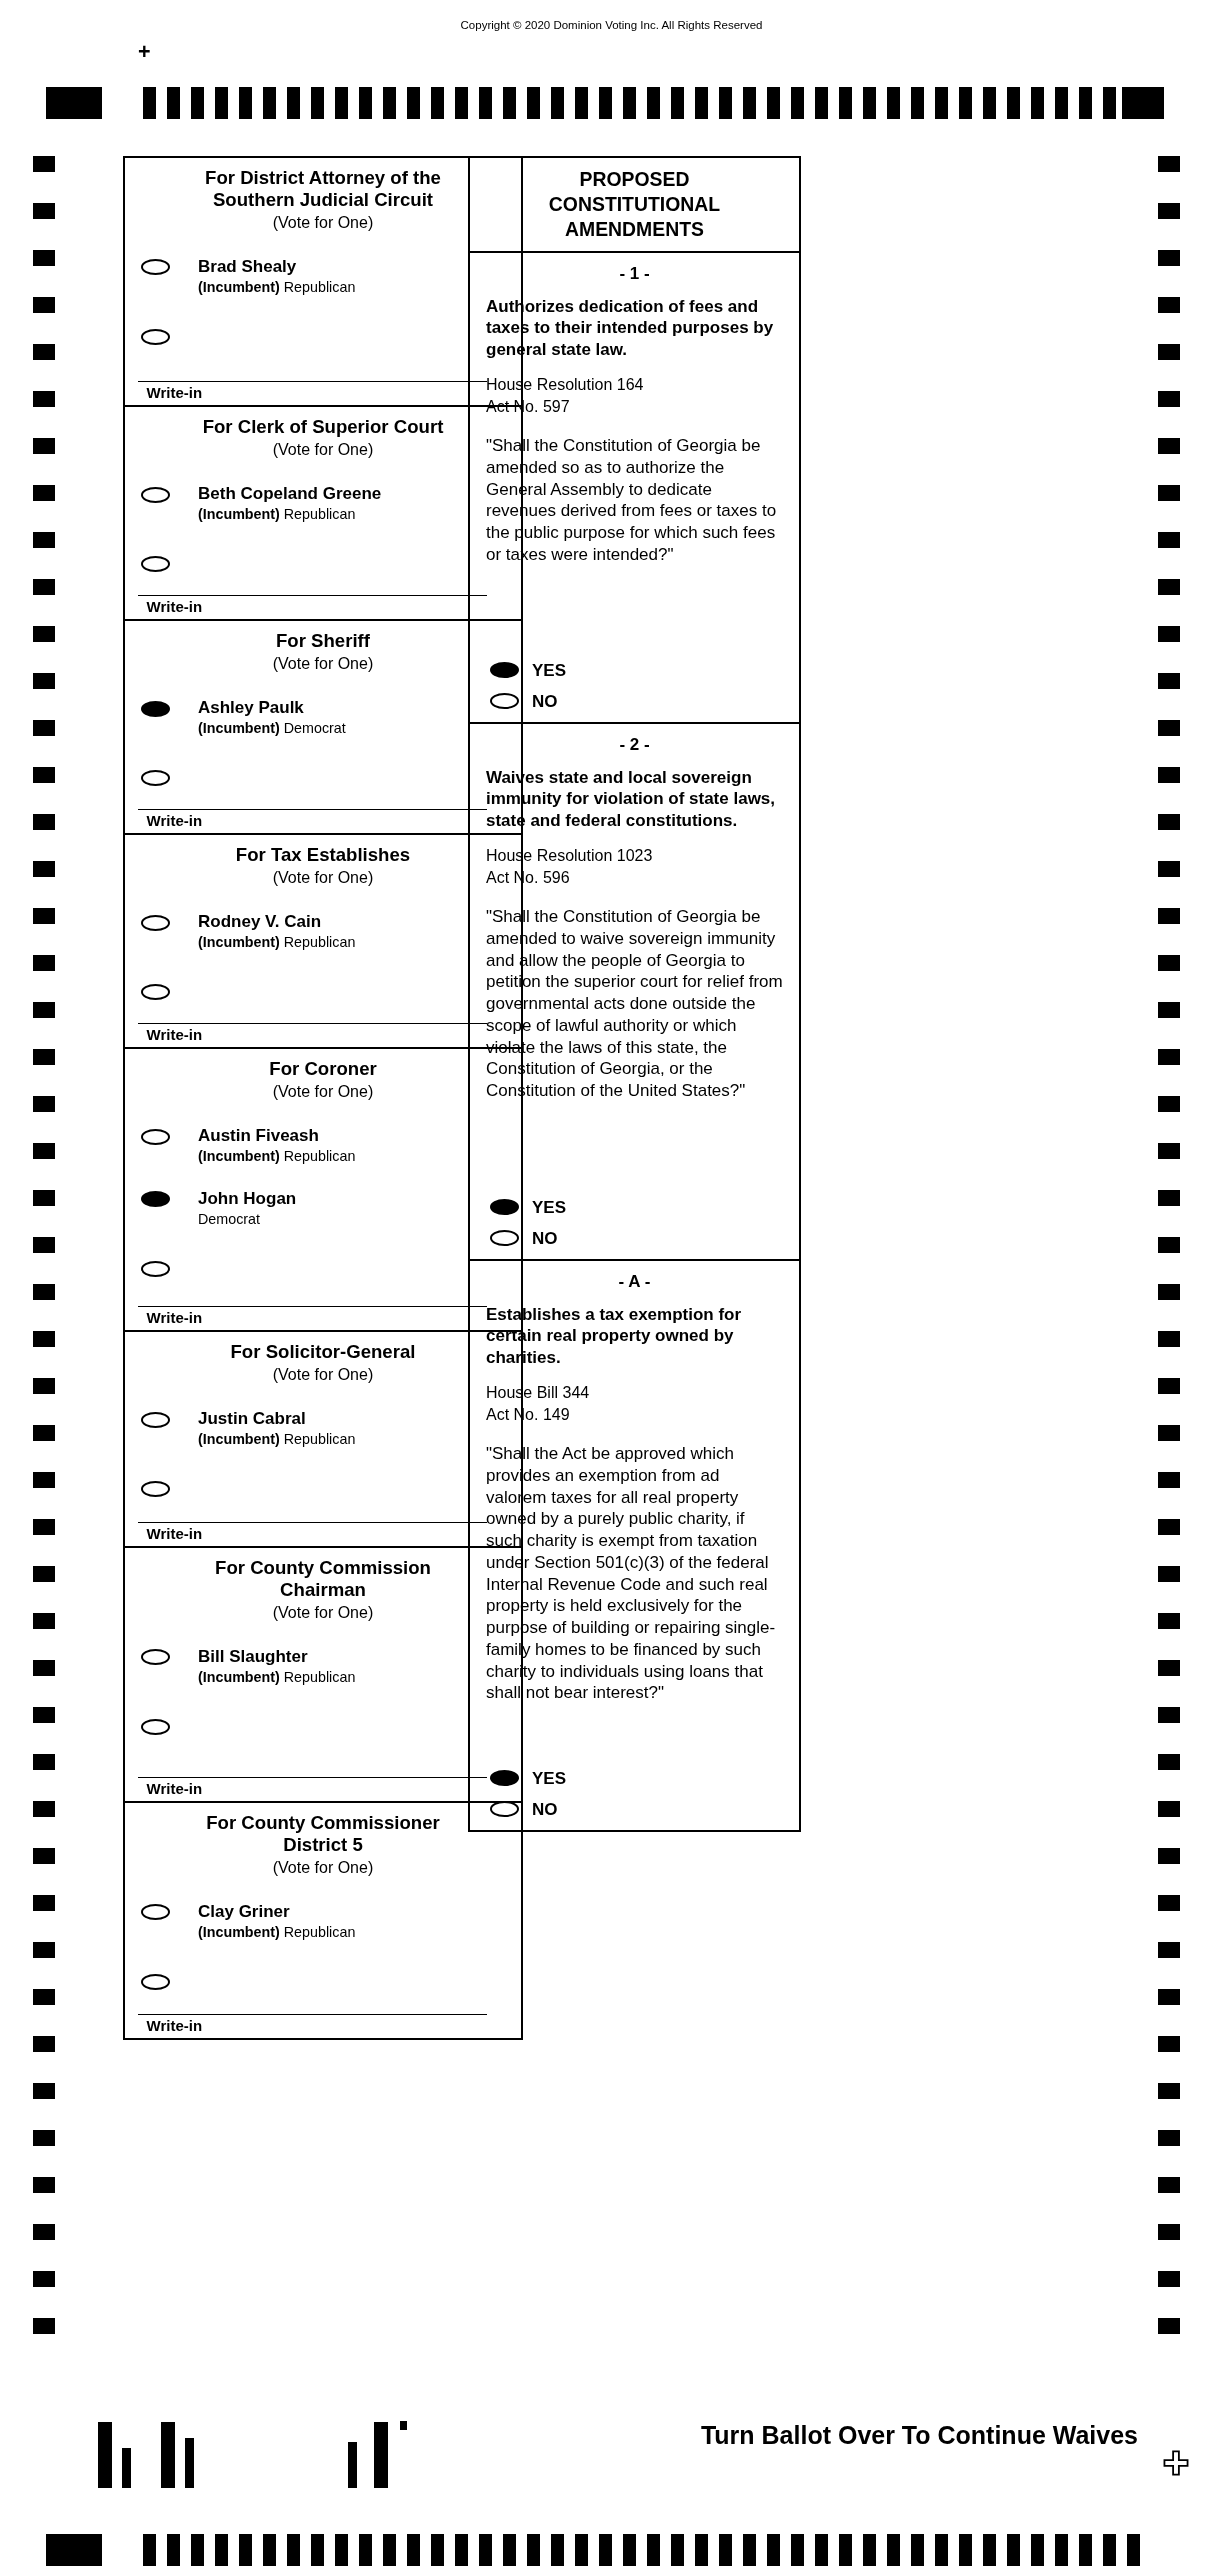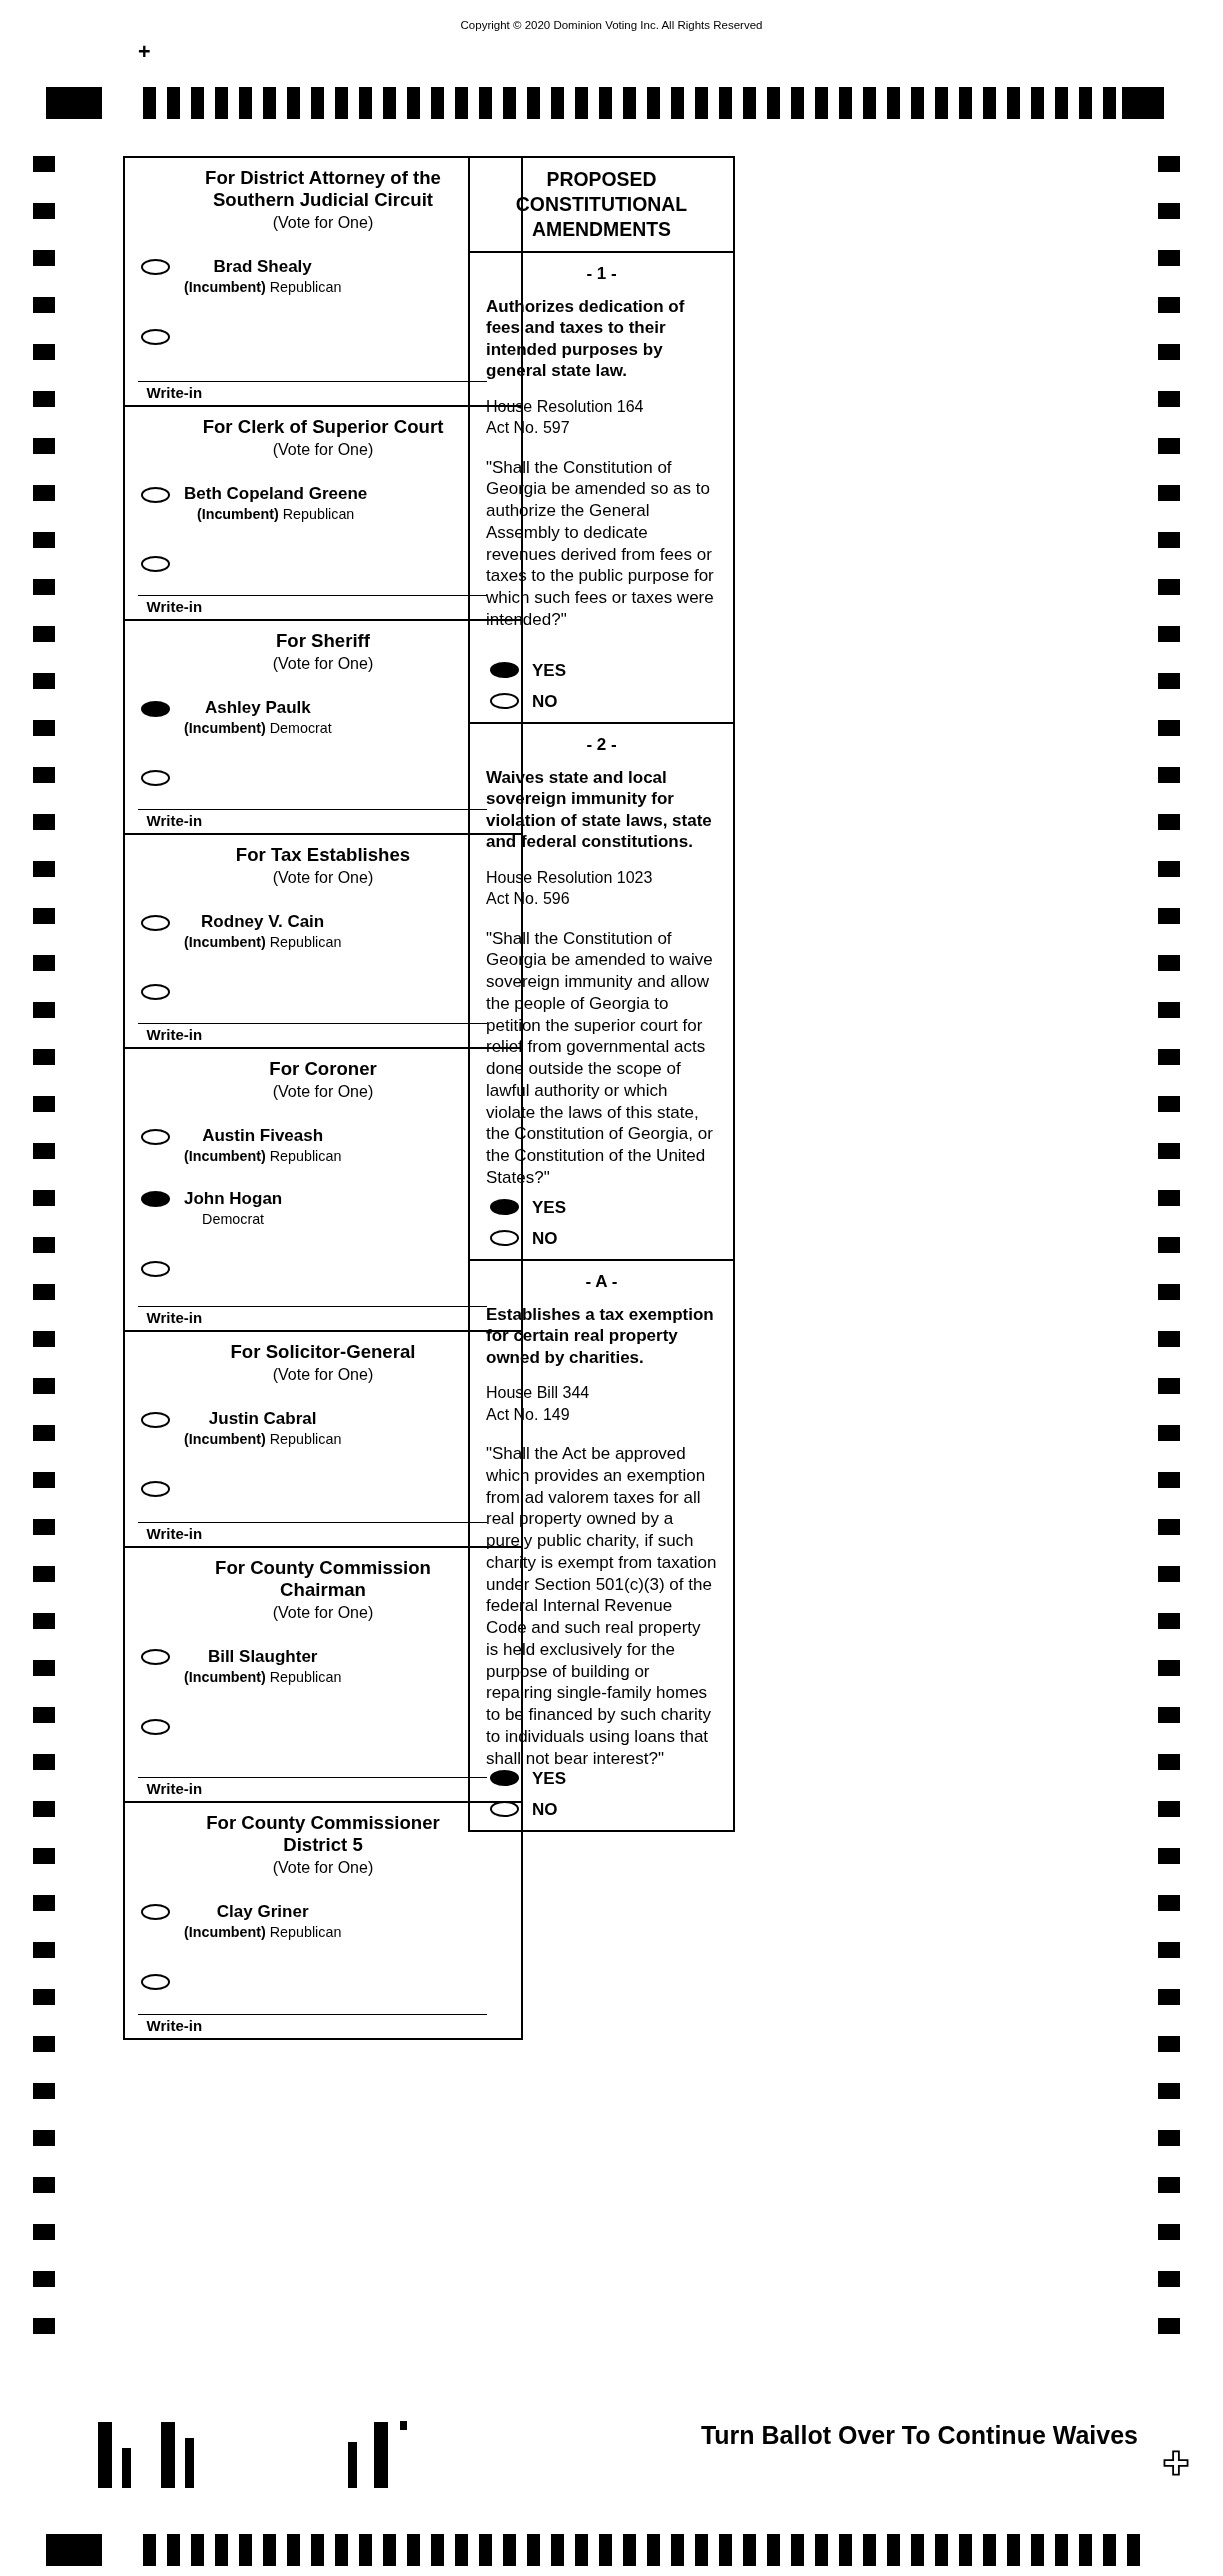--- a/index.html
+++ b/index.html
@@ -26,34 +26,34 @@
                 background:repeating-linear-gradient(180deg,#000 0 16px,transparent 16px 47px); }
   .timing-col.left { left:33px; }
   .timing-col.right { left:1158px; }
 
   
   .col-left { position:absolute; left:123px; top:156px; width:400px; border:2.2px solid #000; box-sizing:border-box; }
   .contest { position:relative; box-sizing:border-box; padding-top:8.6px; }
   .contest + .contest { border-top:2.2px solid #000; }
   .c-title { text-align:center; font-weight:bold; font-size:18.6px; line-height:1.18; padding:0 21.5px; white-space:pre-line; }
   .c-inst { text-align:center; font-size:16px; margin-top:3.6px; }
-  .cand { display:flex; align-items:flex-start; gap:14px; padding-left:16px; margin-top:26px;text-align:center; }
+  .cand { display:flex; align-items:flex-start; gap:28px; padding-left:16px; margin-top:26px; }
   .cand.empty { margin-top:33px; }
   .cand-text { display:block; }
   .cand-name { display:block; font-weight:bold; font-size:17px; line-height:1.1; }
   .cand-sub { display:block; font-size:14.3px; margin-top:2.2px; }
   .cand-sub .inc { font-weight:bold; }
   .oval { display:inline-block; width:29px; height:16px; border:2.2px solid #000; border-radius:50%;
           background:#fff; box-sizing:border-box; flex:none; margin-top:1.4px; }
   .oval.filled { background:#000; }
   .writein { position:absolute; left:13px; right:34px; bottom:4.3px; border-top:1.4px solid #000; }
   .writein-label { font-weight:bold; font-size:15px; padding-left:8.6px; margin-top:2.2px; }
 
   
-  .col-right { position:absolute; left:468px; top:156px; width:267px; border:2.2px solid #000; box-sizing:border-box; }
+  .col-right { position:absolute; left:468px; top:156px; width:333px; border:2.2px solid #000; box-sizing:border-box; }
   .col-right > * + * { border-top:2.2px solid #000; }
   .m-header { box-sizing:border-box; text-align:center; font-weight:bold; font-size:19.4px; line-height:1.3;
               padding-top:8.6px; white-space:pre-line; }
   .measure { position:relative; box-sizing:border-box; padding:5.7px 16px 0 16px; }
   .m-num { text-align:center; font-weight:bold; font-size:17px; margin:5.7px 0 11.5px 0; }
   .m-summary { font-weight:bold; font-size:17px; line-height:1.26; }
   .m-refs { font-size:16px; line-height:1.32; margin-top:14.3px; }
   .m-question { font-size:17px; line-height:1.28; margin-top:18.6px; }
   .m-choices { position:absolute; left:20px; bottom:10px; }
   .m-choice { display:flex; gap:13px; margin-top:11.5px; }

